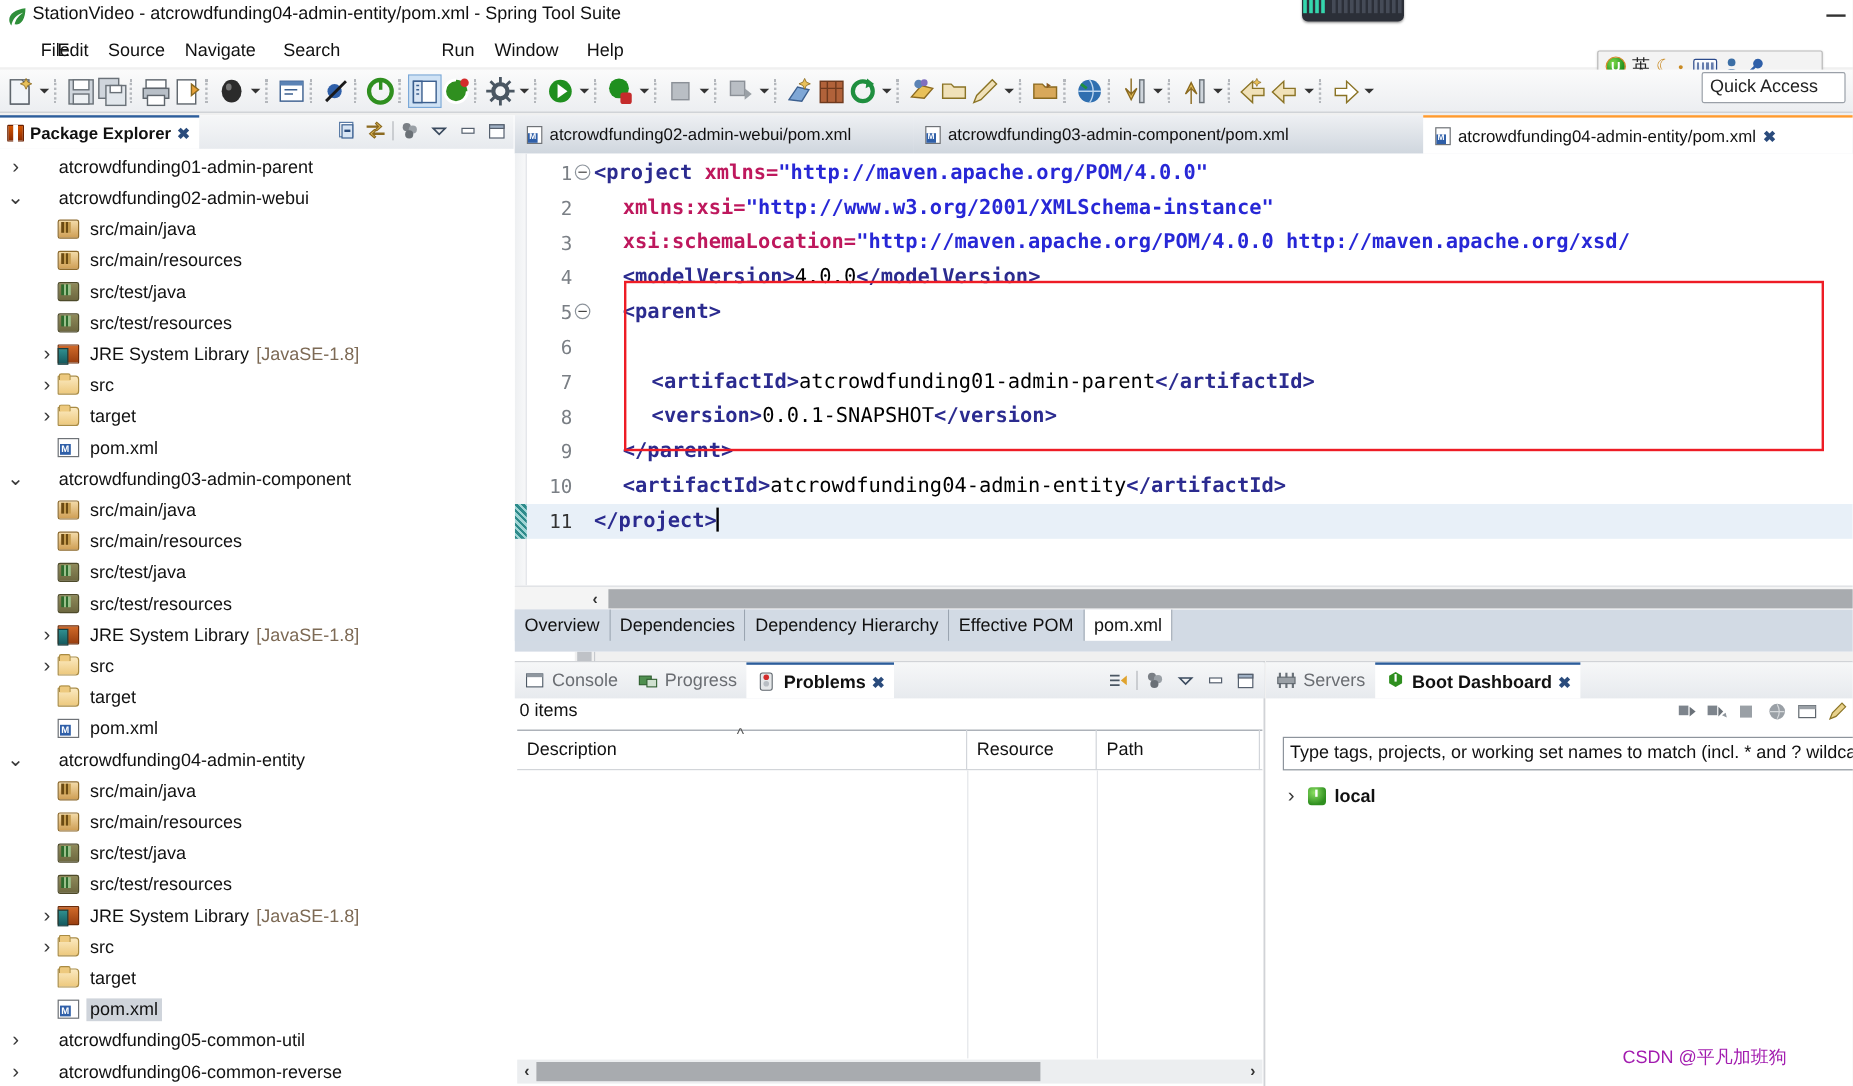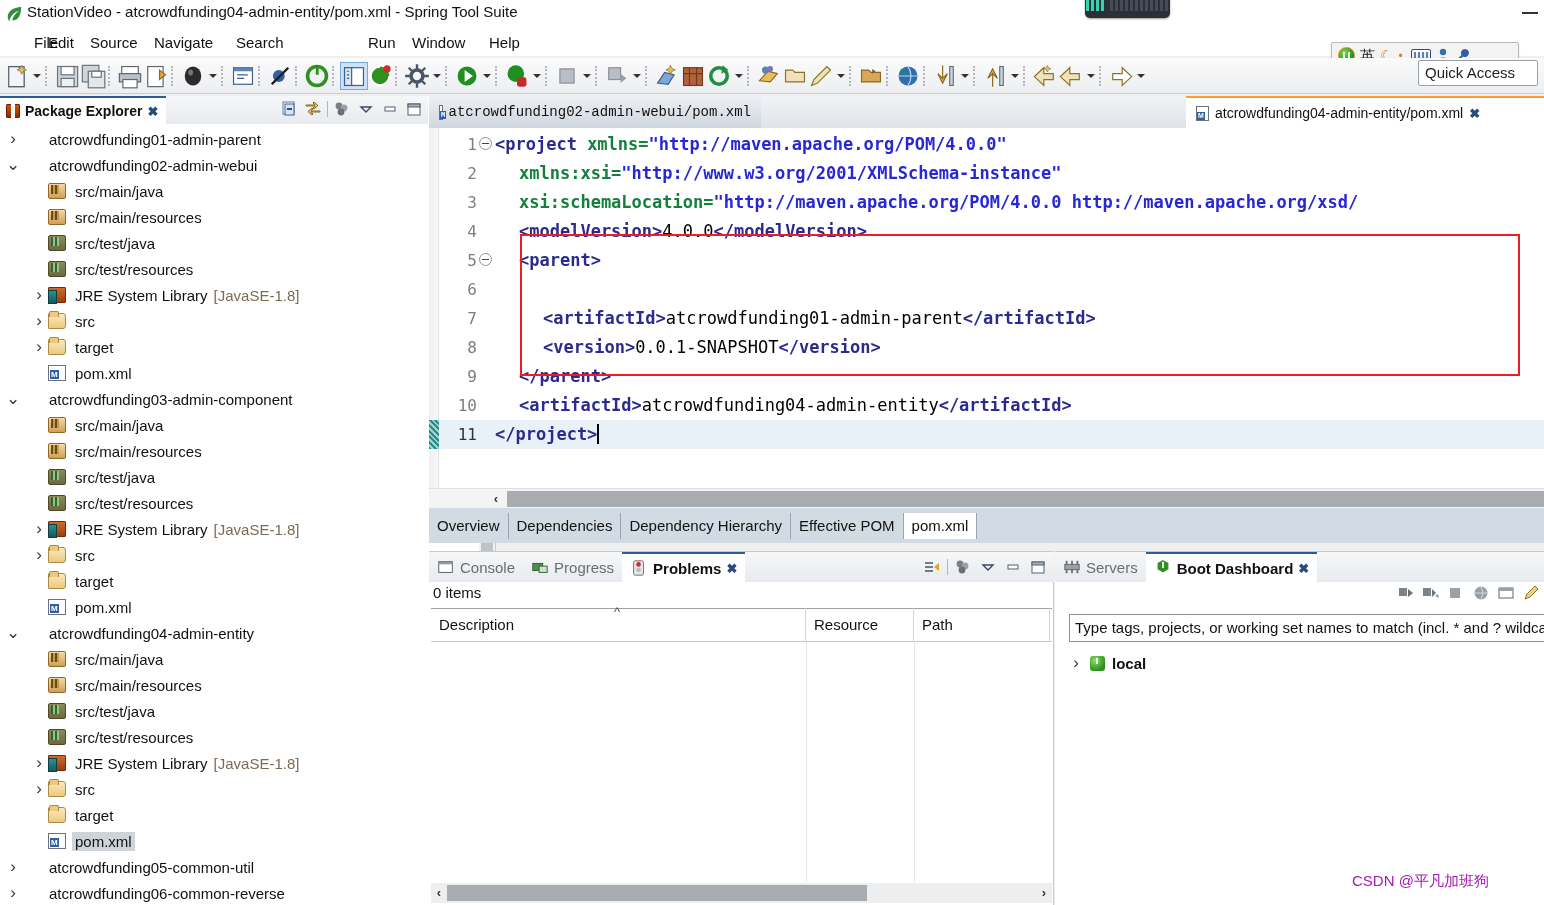--- a/index.html
+++ b/index.html
@@ -196,21 +196,21 @@
   }
   #etabs {
     position:absolute; left:0; top:0; width:1115px; height:32px;
     background:linear-gradient(#f1f3f5,#dfe3e8);
   }
   .etab {
     position:absolute; top:0; height:32px;
     display:flex; align-items:center; gap:6px; padding:0 10px;
     font-size:14px; color:#111; white-space:nowrap; cursor:pointer;
   }
-  .etab.inactive { background:linear-gradient(#eef0f3,#cfd6de);font-family:Liberation Mono, monospace; }
+  .etab.inactive { background:linear-gradient(#eef0f3,#cfd6de); }
   .etab.active { background:#ffffff; border-top:2px solid #ff9b2f; }
   .etab-ico{
     width:13px; height:15px; background:#fff; border:1px solid #6e7277; position:relative;
   }
   .etab-ico:after{
     content:"M"; position:absolute; left:0px; bottom:0px;
     font-size:7px; font-weight:bold; color:#fff; background:#2f5fa8;
     padding:0 1px; line-height:8px;
   }
 
@@ -238,21 +238,21 @@
     content:""; position:absolute; left:2px; top:5px; width:7px; height:1px; background:#444;
   }
   .cline .src { position:absolute; left:66px; }
   .cline.current { background:#e8f0f8; }
   .cline.current .ln { color:#333; }
   .cur-marker {
     position:absolute; left:0; width:10px; height:29px;
     background:repeating-linear-gradient(45deg,#2e8b8b 0 2px,#9fd4d4 2px 4px);
   }
   .tag   { color:#2b2b8f; font-weight:bold; }
-  .attr  { color:#15803d; font-weight:bold; }
+  .attr  { color:#be185d; font-weight:bold; }
   .aval  { color:#2727d6; font-weight:bold; }
   .txt   { color:#000; font-weight:normal; }
   .caret {
     display:inline-block; width:2px; height:20px; background:#000;
     vertical-align:-4px;
   }
 
   #redbox {
     position:absolute; left:91px; top:106px; width:1000px; height:142px;
     border:2px solid #ee1c25; pointer-events:none;
@@ -264,21 +264,21 @@
   }
   #code-hscroll .lb{
     position:absolute; left:58px; top:0; width:18px; height:20px;
     text-align:center; line-height:20px; font-size:13px; font-weight:bold; color:#333;
   }
   #code-hscroll .thumb{
     position:absolute; left:78px; top:2px; width:1037px; height:16px; background:#a8abaf;
   }
   #pom-tabs {
     position:absolute; left:0; top:412px; width:1115px; height:35px;
-    background:#d2dae4; display:flex; align-items:center;
+    background:#d2dae4; display:flex; align-items:flex-start;
   }
   .ptab {
     height:26px; padding:0 8px; font-size:15px; color:#111;
     display:flex; align-items:center; border-right:1px solid #9aa4b0;
     background:#d2dae4; cursor:pointer;
   }
   .ptab.active { background:#ffffff; }
 
   
   #problems {
@@ -764,20 +764,24 @@
     <div class="dn" style="position:absolute;bottom:0;left:0;width:16px;">▼</div>
   </div>
 </div>
 
 <div id="editor-area">
   <div id="etabs">
       <div class="etab inactive" style="left: 0px; width: 332px;">
         <span class="etab-ico"></span>
         <span>atcrowdfunding02-admin-webui/pom.xml</span>
       </div>
+      <div class="etab inactive" style="left: 332px; width: 425px;">
+        <span class="etab-ico"></span>
+        <span>atcrowdfunding03-admin-component/pom.xml</span>
+      </div>
       <div class="etab active" style="left: 757px; width: 358px;">
         <span class="etab-ico"></span>
         <span>atcrowdfunding04-admin-entity/pom.xml</span>
         <span class="close-x">✖</span>
       </div>
     </div>
   <div id="code">
     <div id="gutter-bg"></div>
     <div id="code-lines">
         <div class="cline" style="top: 2px;"><span class="ln">1</span><span class="fold"></span><span class="src" style="padding-left: 0px;"><span class="tag">&lt;project </span><span class="attr">xmlns=</span><span class="aval">"http://maven.apache.org/POM/4.0.0"</span></span></div>

